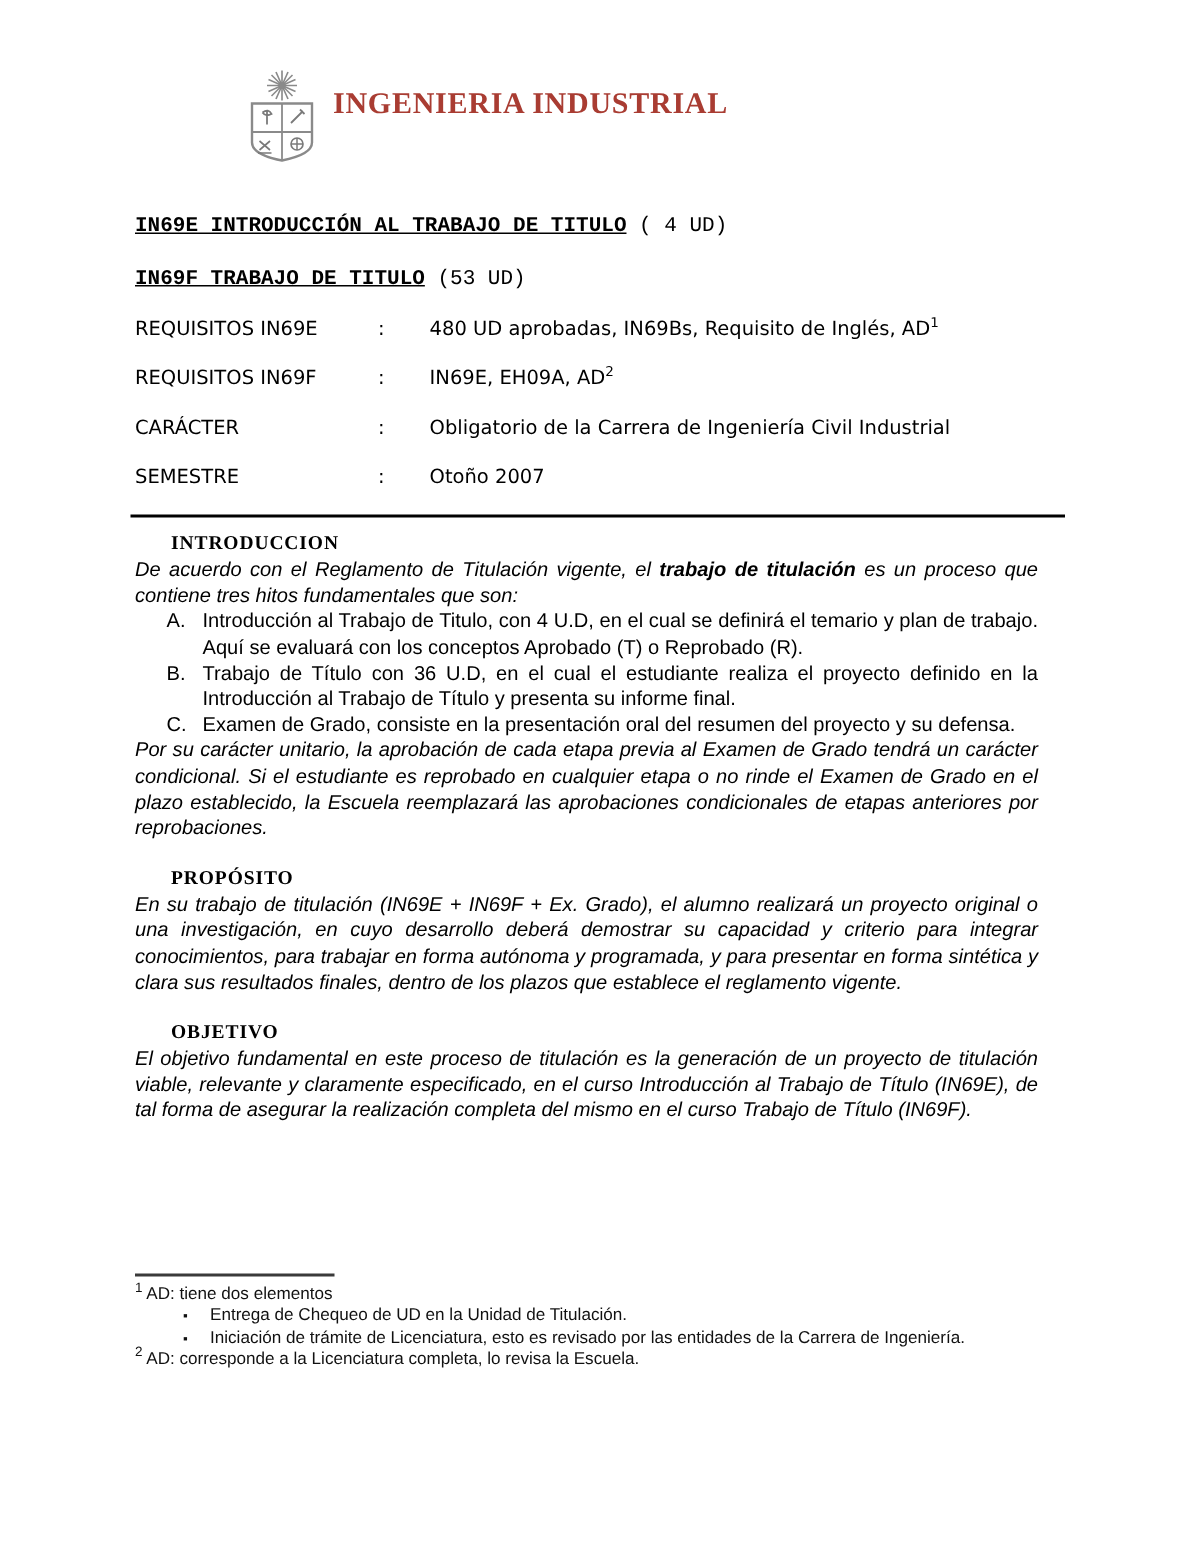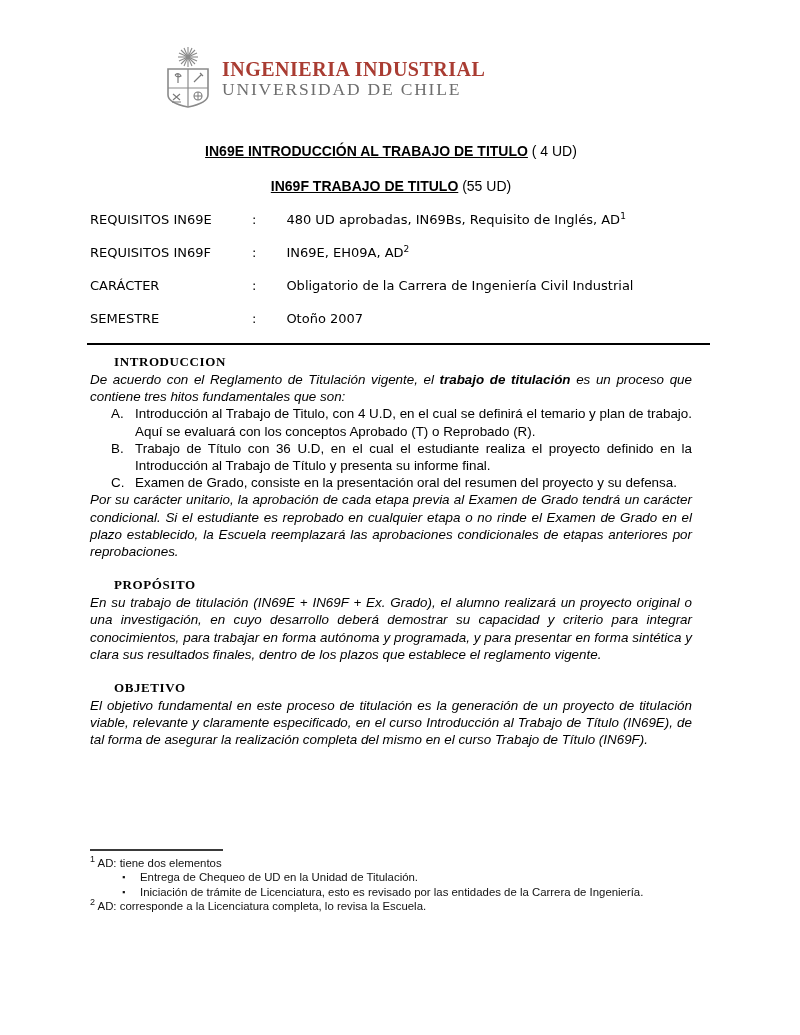--- a/index.html
+++ b/index.html
@@ -22,21 +22,21 @@
   .logo-text{margin-left:4px;padding-top:14px;font-family:"Liberation Serif",serif;}
   .logo-line1{
     font-weight:bold;font-size:20px;line-height:21px;
     letter-spacing:0.5px;
   }
   .logo-line2{
     font-size:17.5px;line-height:19px;letter-spacing:1.8px;
   }
 
   
-  .titles{margin-top:34px;text-align:center;font-family:Liberation Sans, sans-serif;}
+  .titles{margin-top:34px;font-family:Liberation Mono, monospace;}
   .title-line{font-size:14px;line-height:17px;}
   .title-line + .title-line{margin-top:18px;}
   .title-bold{font-weight:bold;text-decoration:underline;}
   .title-suffix{font-weight:normal;}
 
   
   .info{margin-top:16px;font-family:"DejaVu Sans",sans-serif;font-size:13px;}
   .req{margin:0 0 15px 0;line-height:18px;text-align:justify;}
   .req-label{display:inline-block;width:162px;}
   .req-tab{display:inline-block;width:30px;}
@@ -95,27 +95,26 @@
 
       <path d="M15 30 q4 -3 6 1 q-4 2 -6 -1 M18 29 v9" stroke="#7a7a7a" stroke-width="1.2" fill="none"></path>
       <path d="M34 37 l8 -8 m-2 -1 l3 3" stroke="#7a7a7a" stroke-width="1.2" fill="none"></path>
       <path d="M13 55 l7 -6 m-7 0 l7 6 m-8 2 h9" stroke="#7a7a7a" stroke-width="1.1" fill="none"></path>
       <circle cx="38" cy="51" r="4" stroke="#7a7a7a" stroke-width="1.1" fill="none"></circle>
       <line x1="38" y1="47" x2="38" y2="55" stroke="#7a7a7a" stroke-width="1"></line>
       <line x1="34" y1="51" x2="42" y2="51" stroke="#7a7a7a" stroke-width="1"></line>
     </svg>
     <div class="logo-text">
       <div class="logo-line1" style="color:#a93c32">INGENIERIA INDUSTRIAL</div>
-      <div class="logo-line2" style="color:#6e6e6e">UNIVERSIDAD DE CHILE</div>
     </div>
   </div>
 
   <div class="titles">
     <div class="title-line"><span class="title-bold">IN69E INTRODUCCIÓN AL TRABAJO DE TITULO</span><span class="title-suffix"> ( 4 UD)</span></div>
-    <div class="title-line"><span class="title-bold">IN69F TRABAJO DE TITULO</span><span class="title-suffix"> (55 UD)</span></div>
+    <div class="title-line"><span class="title-bold">IN69F TRABAJO DE TITULO</span><span class="title-suffix"> (53 UD)</span></div>
   </div>
 
   <div class="info">
     <p class="req"><span class="req-label">REQUISITOS IN69E</span><span>:</span><span class="req-tab"></span><span>480 UD aprobadas, IN69Bs, Requisito de Inglés, AD</span><sup class="fn-ref">1</sup></p>
     <p class="req"><span class="req-label">REQUISITOS IN69F</span><span>:</span><span class="req-tab"></span><span>IN69E, EH09A, AD</span><sup class="fn-ref">2</sup></p>
     <p class="req"><span class="req-label">CARÁCTER</span><span>:</span><span class="req-tab"></span><span>Obligatorio de la Carrera de Ingeniería Civil Industrial</span></p>
     <p class="req"><span class="req-label">SEMESTRE</span><span>:</span><span class="req-tab"></span><span>Otoño 2007</span></p>
   </div>
 
   <hr class="rule">

